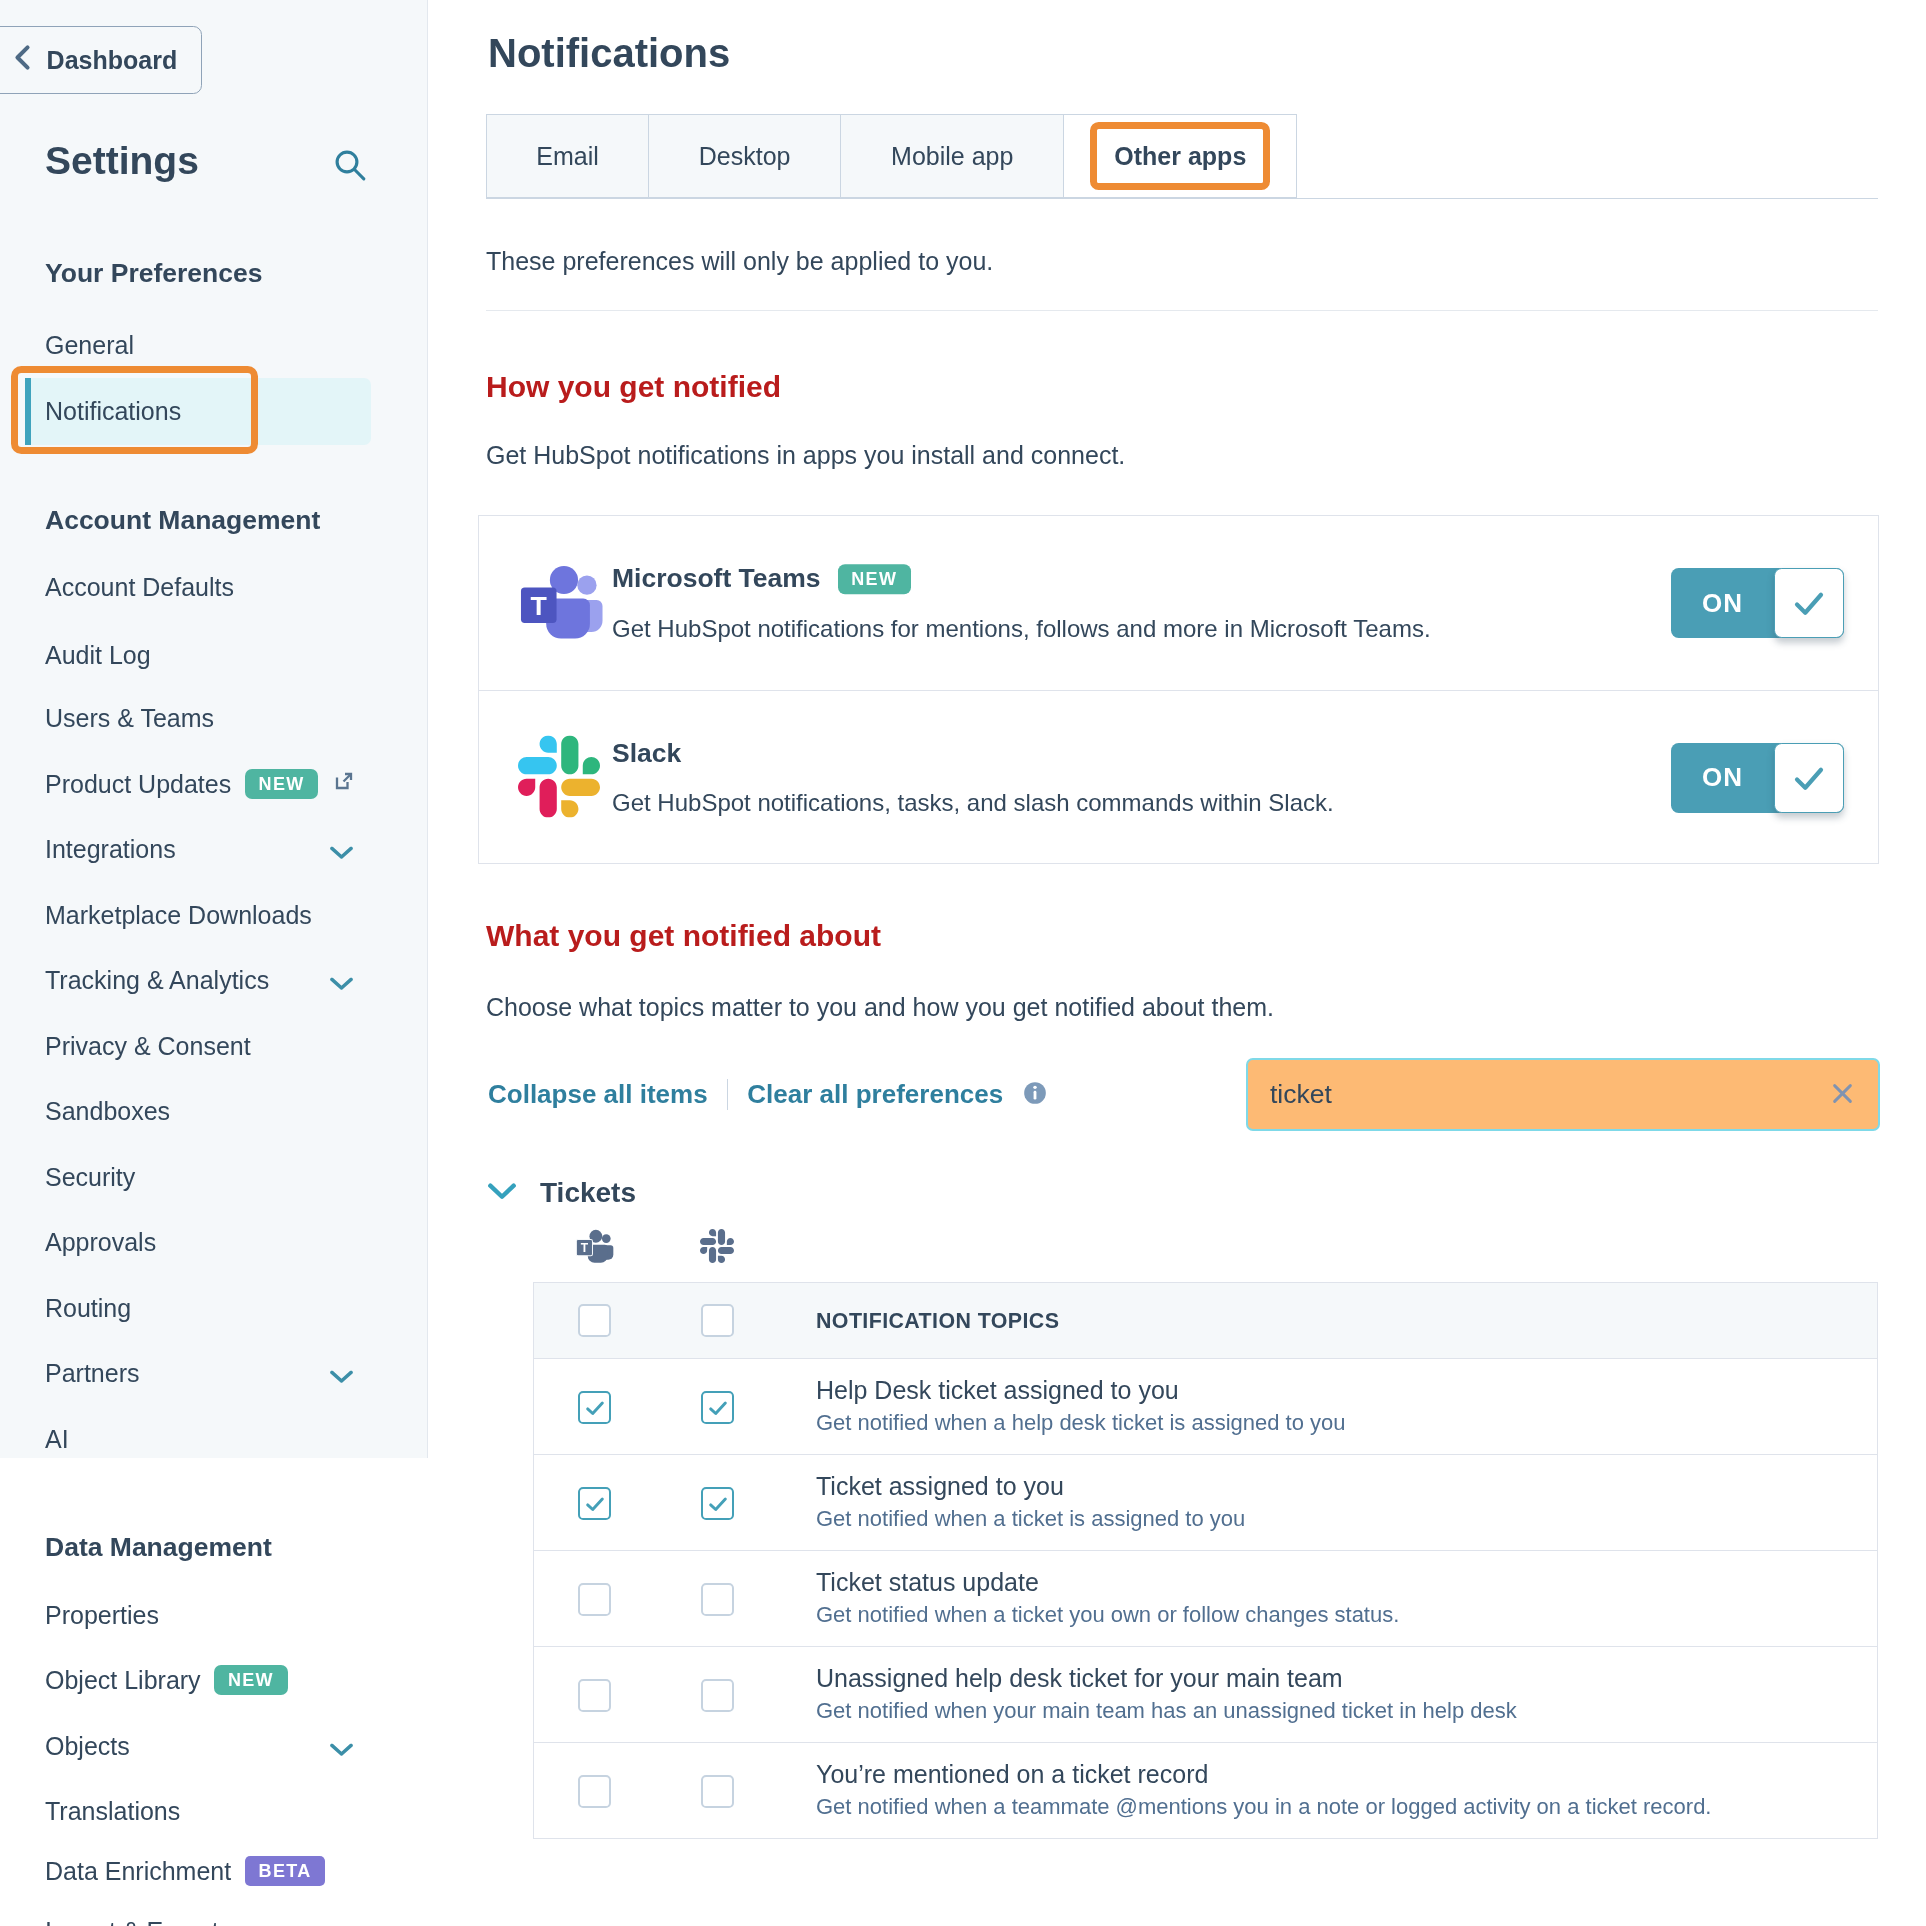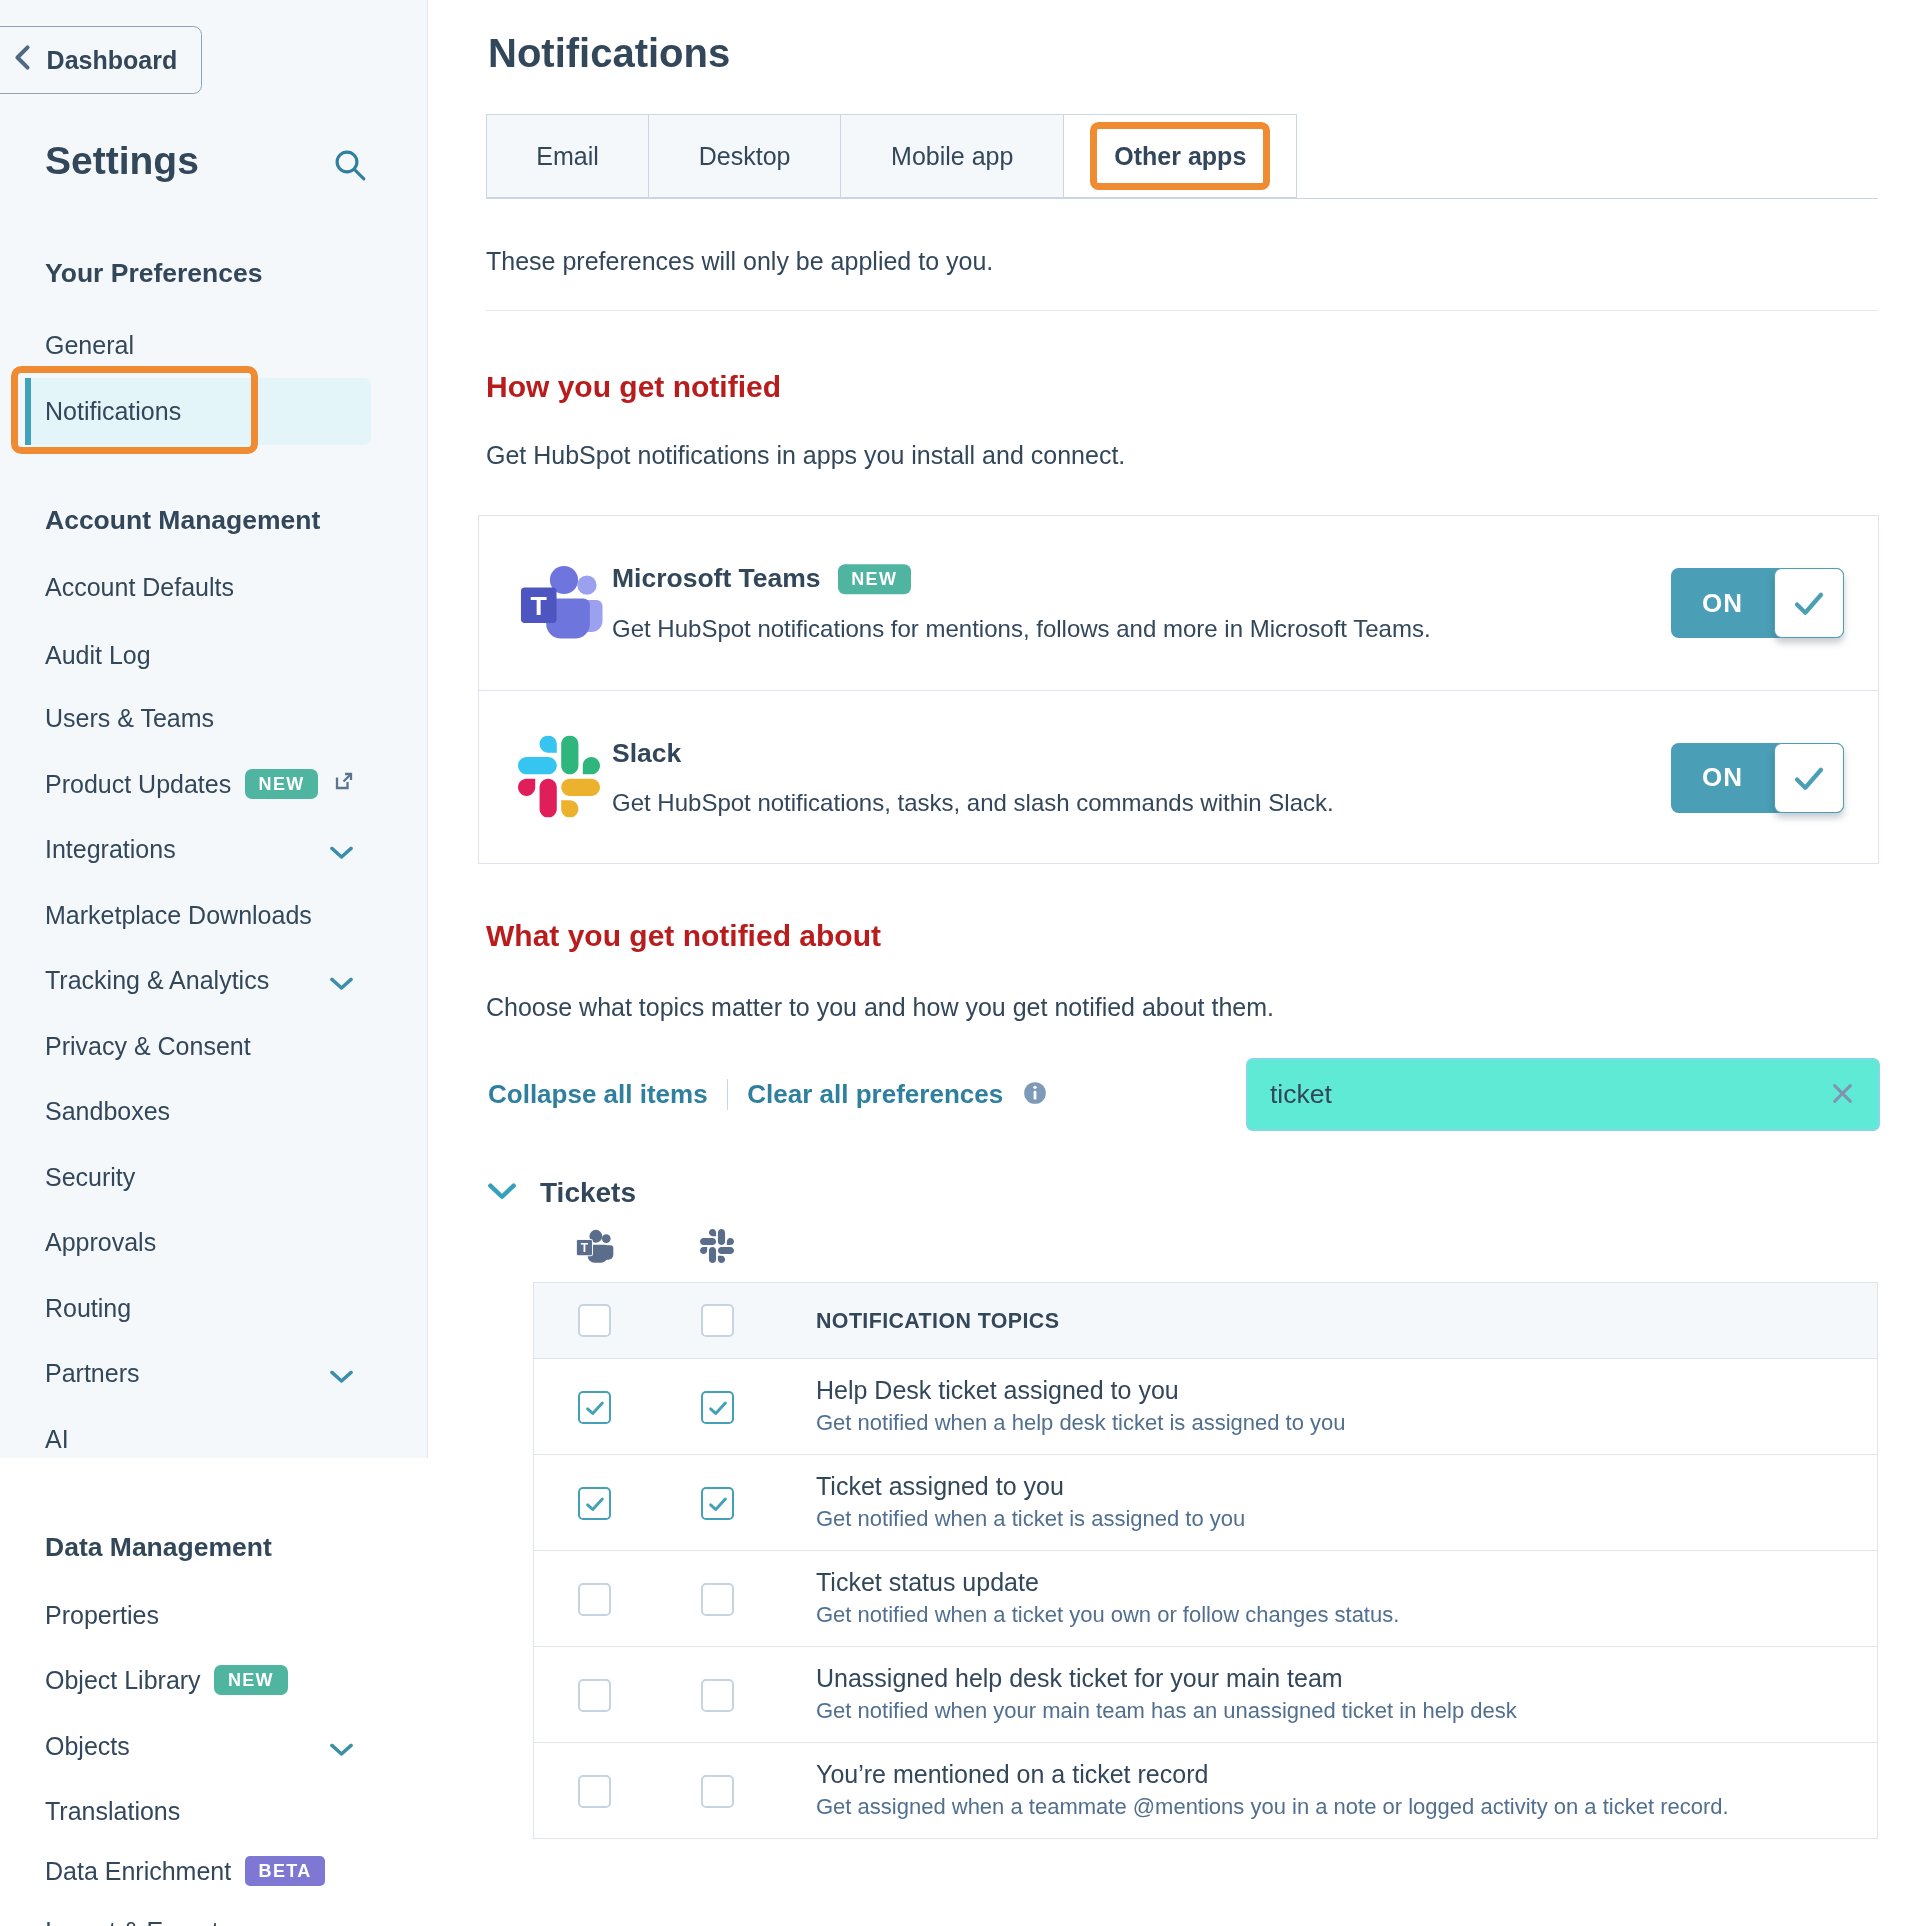--- a/index.html
+++ b/index.html
@@ -47,21 +47,21 @@
   .toggle-on { flex:1; display:flex; align-items:center; justify-content:center; color:#ffffff; font-weight:bold; font-size:26px; letter-spacing:0.9px; }
   .toggle-knob { width:70px; height:70px; background:#ffffff; border:1.7px solid #4a9eb5; border-radius:7.7px; display:flex; align-items:center; justify-content:center; box-shadow:0 4.3px 7.7px rgba(51,71,91,.28); }
 
   .what-title { position:absolute; left:57px; top:919px; }
   .what-desc { position:absolute; left:57px; top:993px; }
   .links-row { position:absolute; left:59px; top:1072px; height:45px; display:flex; align-items:center; gap:19px; }
   .tlink { font-size:26px; font-weight:bold; color:#2f7f9e; cursor:pointer; }
   .vdiv { width:1.7px; height:31px; background:#cbd6e2; }
 
   .search-wrap { position:absolute; left:817px; top:1058px; width:634px; height:73px; }
-  .search-input { width:100%; height:100%; background:#5eead4; border:2.6px solid #7fd9e8; border-radius:6.8px; font-size:26.5px; color:#33475b; padding:0 68px 0 22px; font-family:"Liberation Sans", sans-serif; outline:none; }
+  .search-input { width:100%; height:100%; background:#fdba74; border:2.6px solid #7fd9e8; border-radius:6.8px; font-size:26.5px; color:#33475b; padding:0 68px 0 22px; font-family:"Liberation Sans", sans-serif; outline:none; }
   .search-x { position:absolute; right:24px; top:50%; transform:translateY(-50%); cursor:pointer; }
 
   .group-row { position:absolute; left:59px; top:1171px; display:flex; align-items:center; gap:24px; height:43px; }
   .group-title { font-size:28px; font-weight:bold; color:#33475b; }
   .mini-icon { position:absolute; }
 
   .ttable { position:absolute; left:104px; top:1282px; width:1345px; border:0.9px solid #dfe3eb; background:#ffffff; }
   .thead { position:relative; height:75px; background:#f5f8fa; }
   .thead-label { position:absolute; left:282px; top:50%; transform:translateY(-50%); font-size:21.4px; font-weight:bold; letter-spacing:0.4px; color:#33475b; }
   .trow { position:relative; height:96px; border-top:0.9px solid #dfe3eb; }
@@ -379,17 +379,17 @@
       <div class="cb cb1 un"></div>
       <div class="cb cb2 un"></div>
       <span class="row-title">Unassigned help desk ticket for your main team</span>
       <span class="row-desc">Get notified when your main team has an unassigned ticket in help desk</span>
     </div>
 
     <div class="trow">
       <div class="cb cb1 un"></div>
       <div class="cb cb2 un"></div>
       <span class="row-title">You’re mentioned on a ticket record</span>
-      <span class="row-desc">Get assigned when a teammate @mentions you in a note or logged activity on a ticket record.</span>
+      <span class="row-desc">Get notified when a teammate @mentions you in a note or logged activity on a ticket record.</span>
     </div>
   </div>
 </div>
 
 
 </body></html>

